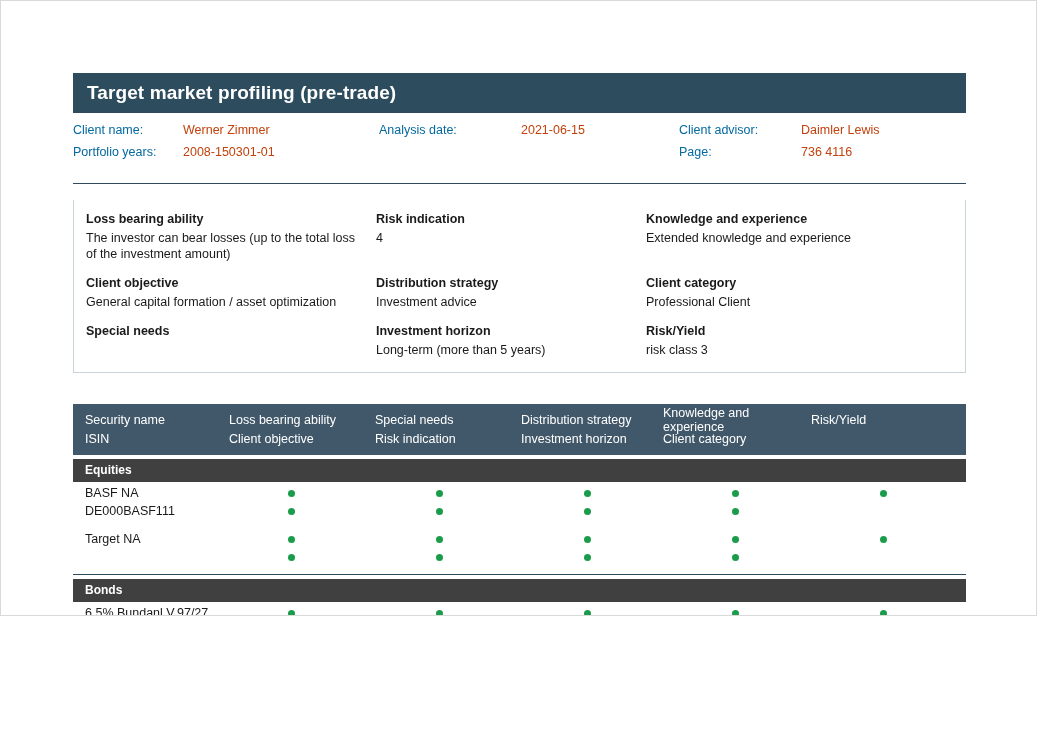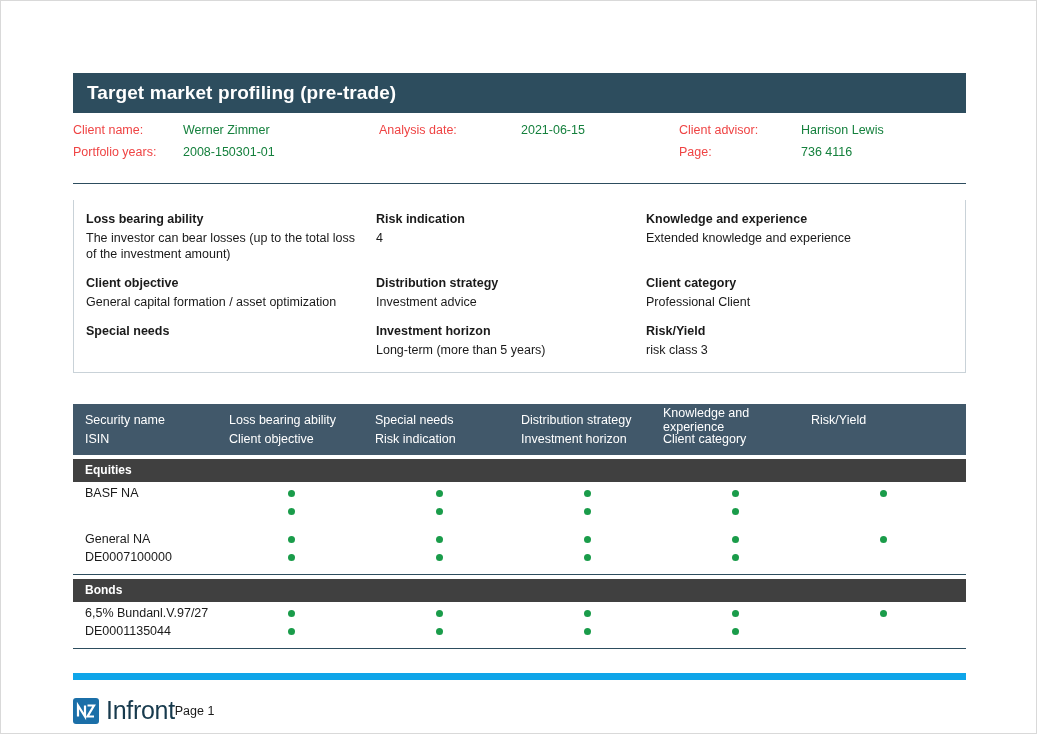--- a/index.html
+++ b/index.html
@@ -7,21 +7,21 @@
     padding: 0;
     background: #ffffff;
   }
   body {
     font-family: "Liberation Sans", sans-serif;
     color: #1a1a1a;
   }
   .page {
     position: relative;
     width: 1037px;
-    height: 734px;
+    height: 616px;
     background: #ffffff;
     box-sizing: border-box;
     border: 1px solid #d9d9d9;
     overflow: hidden;
     text-decoration: underline;
   }
   .content {
     position: absolute;
     left: 72px;
     top: 72px;
@@ -50,22 +50,22 @@
     font-size: 12.5px;
   }
   .meta-row {
     display: flex;
     align-items: flex-start;
     height: 22px;
   }
   .meta-cell {
     display: flex;
   }
-  .m-label { color: #ef4444; }
-  .m-value { color: #15803d; }
+  .m-label { color: #0369a1; }
+  .m-value { color: #c2410c; }
 
   .c1 { width: 110px; flex: 0 0 110px; }
   .c2 { width: 196px; flex: 0 0 196px; }
   .c3 { width: 142px; flex: 0 0 142px; }
   .c4 { width: 158px; flex: 0 0 158px; }
   .c5 { width: 122px; flex: 0 0 122px; }
   .c6 { flex: 1 1 auto; }
 
   .rule {
     margin-top: 16px;
@@ -230,21 +230,21 @@
         <div class="meta-cell c3">
           <span class="m-label">Analysis date:</span>
         </div>
         <div class="meta-cell c4">
           <span class="m-value">2021-06-15</span>
         </div>
         <div class="meta-cell c5">
           <span class="m-label">Client advisor:</span>
         </div>
         <div class="meta-cell c6">
-          <span class="m-value">Harrison Lewis</span>
+          <span class="m-value">Daimler Lewis</span>
         </div>
       </div>
       <div class="meta-row">
         <div class="meta-cell c1">
           <span class="m-label">Portfolio years:</span>
         </div>
         <div class="meta-cell c2">
           <span class="m-value">2008-150301-01</span>
         </div>
         <div class="meta-cell c3"></div>
@@ -328,20 +328,21 @@
         <div class="t6"></div>
       </div>
     </div>
 
     <div class="group-head">Equities</div>
     <div class="group-body">
 
       <div class="sec-row">
         <div class="sec-names">
           <div>BASF NA</div>
+          <div>DE000BASF111</div>
         </div>
         <div class="dots">
           <div class="dotcol">
             <div class="dotline">
                 <span class="dot"></span>
               </div>
             <div class="dotline">
                 <span class="dot"></span>
               </div>
           </div>
@@ -375,22 +376,21 @@
               </div>
             <div class="dotline">
                 <span class="dot empty"></span>
               </div>
           </div>
         </div>
       </div>
 
       <div class="sec-row">
         <div class="sec-names">
-          <div>General NA</div>
-          <div>DE0007100000</div>
+          <div>Target NA</div>
         </div>
         <div class="dots">
           <div class="dotcol">
             <div class="dotline">
                 <span class="dot"></span>
               </div>
             <div class="dotline">
                 <span class="dot"></span>
               </div>
           </div>

